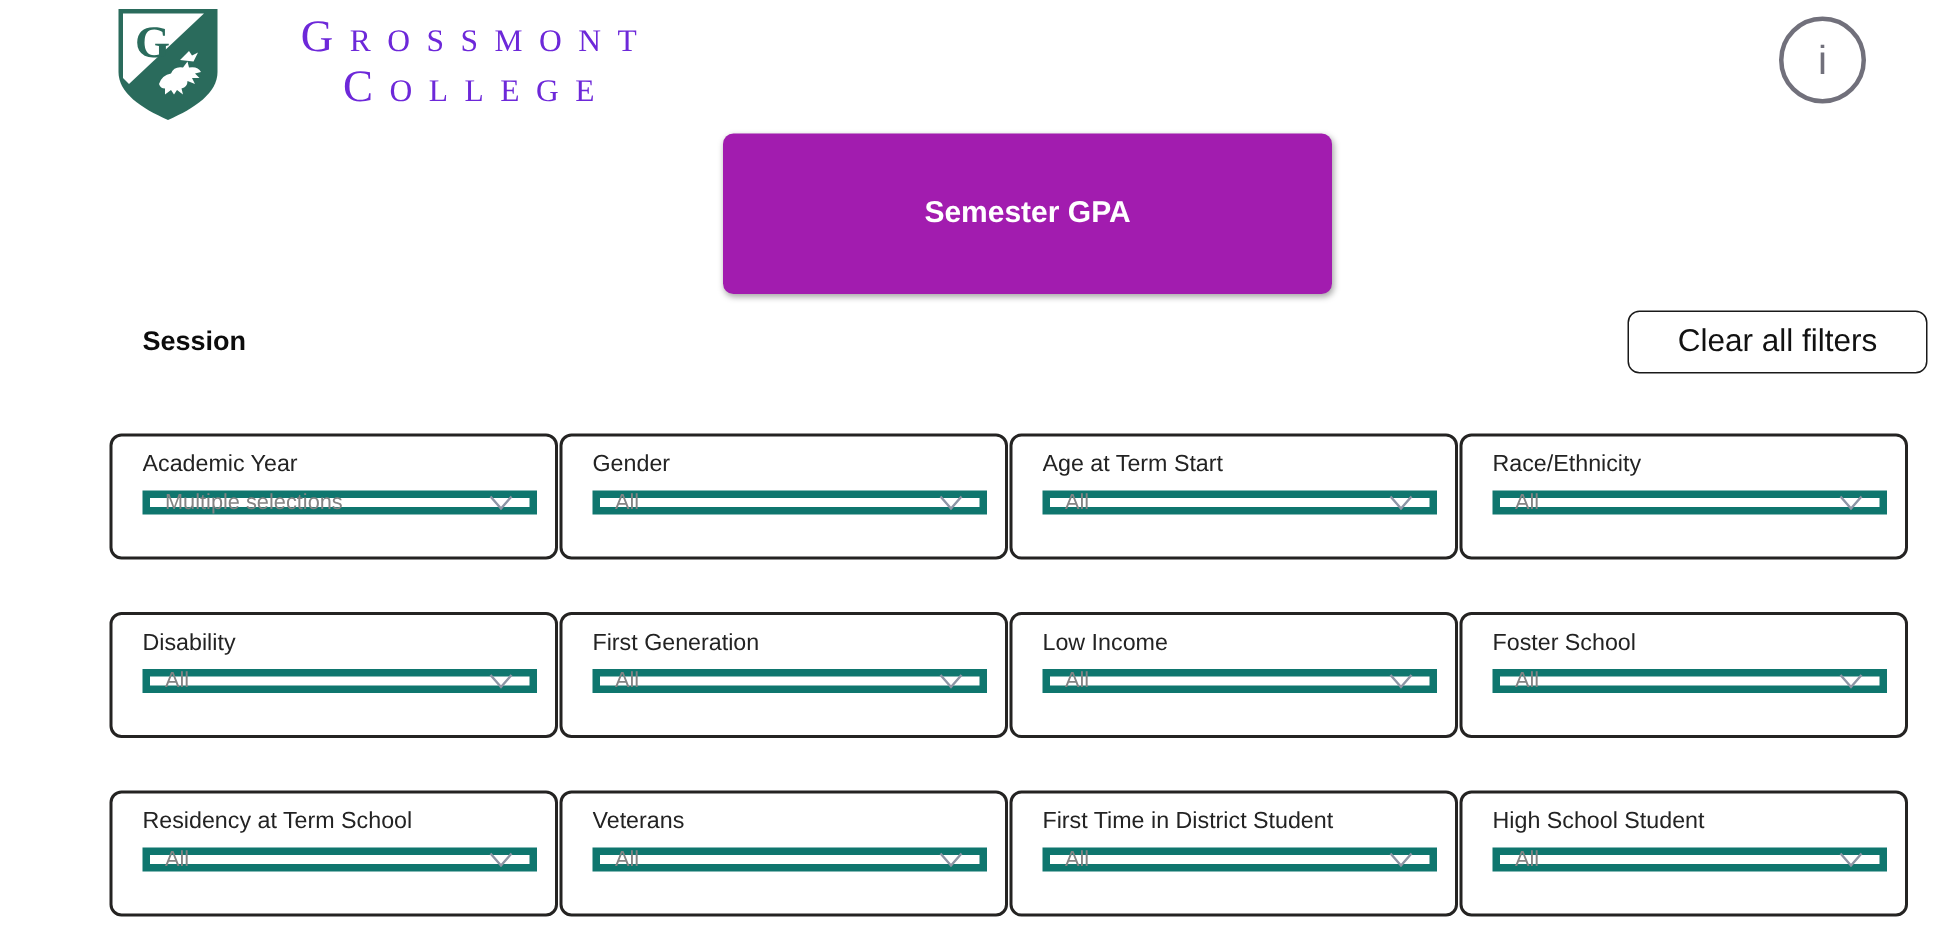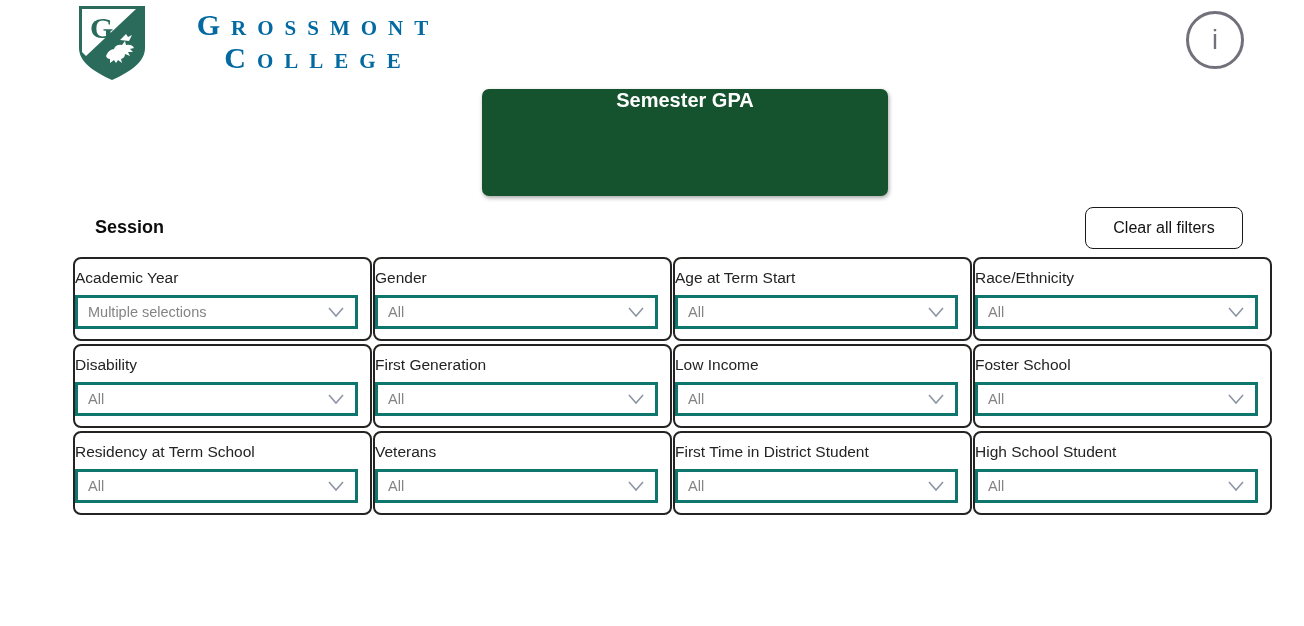--- a/index.html
+++ b/index.html
@@ -14,90 +14,91 @@
     overflow: hidden;
   }
 
   
   .logo-group { position: absolute; left: 76px; top: 4px; display: flex; }
   .logo-shield { width: 72px; height: 78px; }
   .logo-text {
     position: absolute; left: 92px; top: 4px; width: 300px;
     text-align: center;
     font-family: "Liberation Serif", serif;
-    font-weight: 700;
-    color: #0369a1;
+    font-weight: 400;
+    color: #6d28d9;
     font-variant: small-caps;
   }
   .logo-line1 { font-size: 30px; letter-spacing: 11px; line-height: 34px; }
   .logo-line2 { font-size: 30px; letter-spacing: 11px; line-height: 32px; }
 
   
   .info-btn {
     position: absolute; left: 1186px; top: 11px;
     width: 58px; height: 58px;
     border: 3px solid #71707b; border-radius: 50%;
     background: #ffffff;
     display: flex; align-items: center; justify-content: center;
     color: #71707b; font-size: 27px; font-weight: 400;
     cursor: pointer;
   }
 
   
   .gpa-btn {
     position: absolute; left: 482px; top: 89px;
     width: 406px; height: 107px;
-    background: #14532d;
+    background: #a21caf;
     border: none; border-radius: 7px;
     box-shadow: 1px 2px 4px rgba(0,0,0,0.35);
-    display: flex; justify-content: center;
+    display: flex; align-items: center; justify-content: center;
     color: #ffffff; font-size: 20px; font-weight: 700;
     font-family: "Liberation Sans", sans-serif;
     cursor: pointer;
   }
 
   
   .filters-title {
     position: absolute; left: 95px; top: 217px;
     font-size: 18px; font-weight: 700; color: #0c0c0c;
   }
   .clear-btn {
     position: absolute; left: 1085px; top: 207px;
-    width: 158px; height: 42px;
+    width: 200px; height: 42px;
     background: #ffffff;
     border: 1.5px solid #1a1a1a; border-radius: 8px;
-    font-size: 16px; color: #111111;
+    font-size: 21px; color: #111111;
     font-family: "Liberation Sans", sans-serif;
     display: flex; align-items: center; justify-content: center;
     cursor: pointer;
   }
 
   
   .filters-grid {
     position: absolute; left: 73px; top: 257px;
     display: grid;
     grid-template-columns: repeat(4, 299px);
     column-gap: 1px;
     row-gap: 3px;
   }
   .filter-card {
     height: 84px;
     background: #ffffff;
     border: 2px solid #242322;
     border-radius: 8px;
-    padding: 8px 12px 0 0;
+    padding: 8px 12px 0 20px;
+    margin-top: 32px;
   }
   .filter-card .f-label {
     font-size: 15.5px; color: #232323; line-height: 22px;
     margin-bottom: 6px;
     white-space: nowrap; overflow: hidden;
   }
   .dropdown {
-    height: 34px;
-    border: 3px solid #0f766e;
+    height: 16px;
+    border: 5px solid #0f766e;
     display: flex; align-items: center;
     padding: 0 10px;
     cursor: pointer;
     background: #ffffff;
   }
   .dropdown .d-value {
     flex: 1;
     font-size: 14.5px; color: #848484;
     white-space: nowrap; overflow: hidden;
   }

